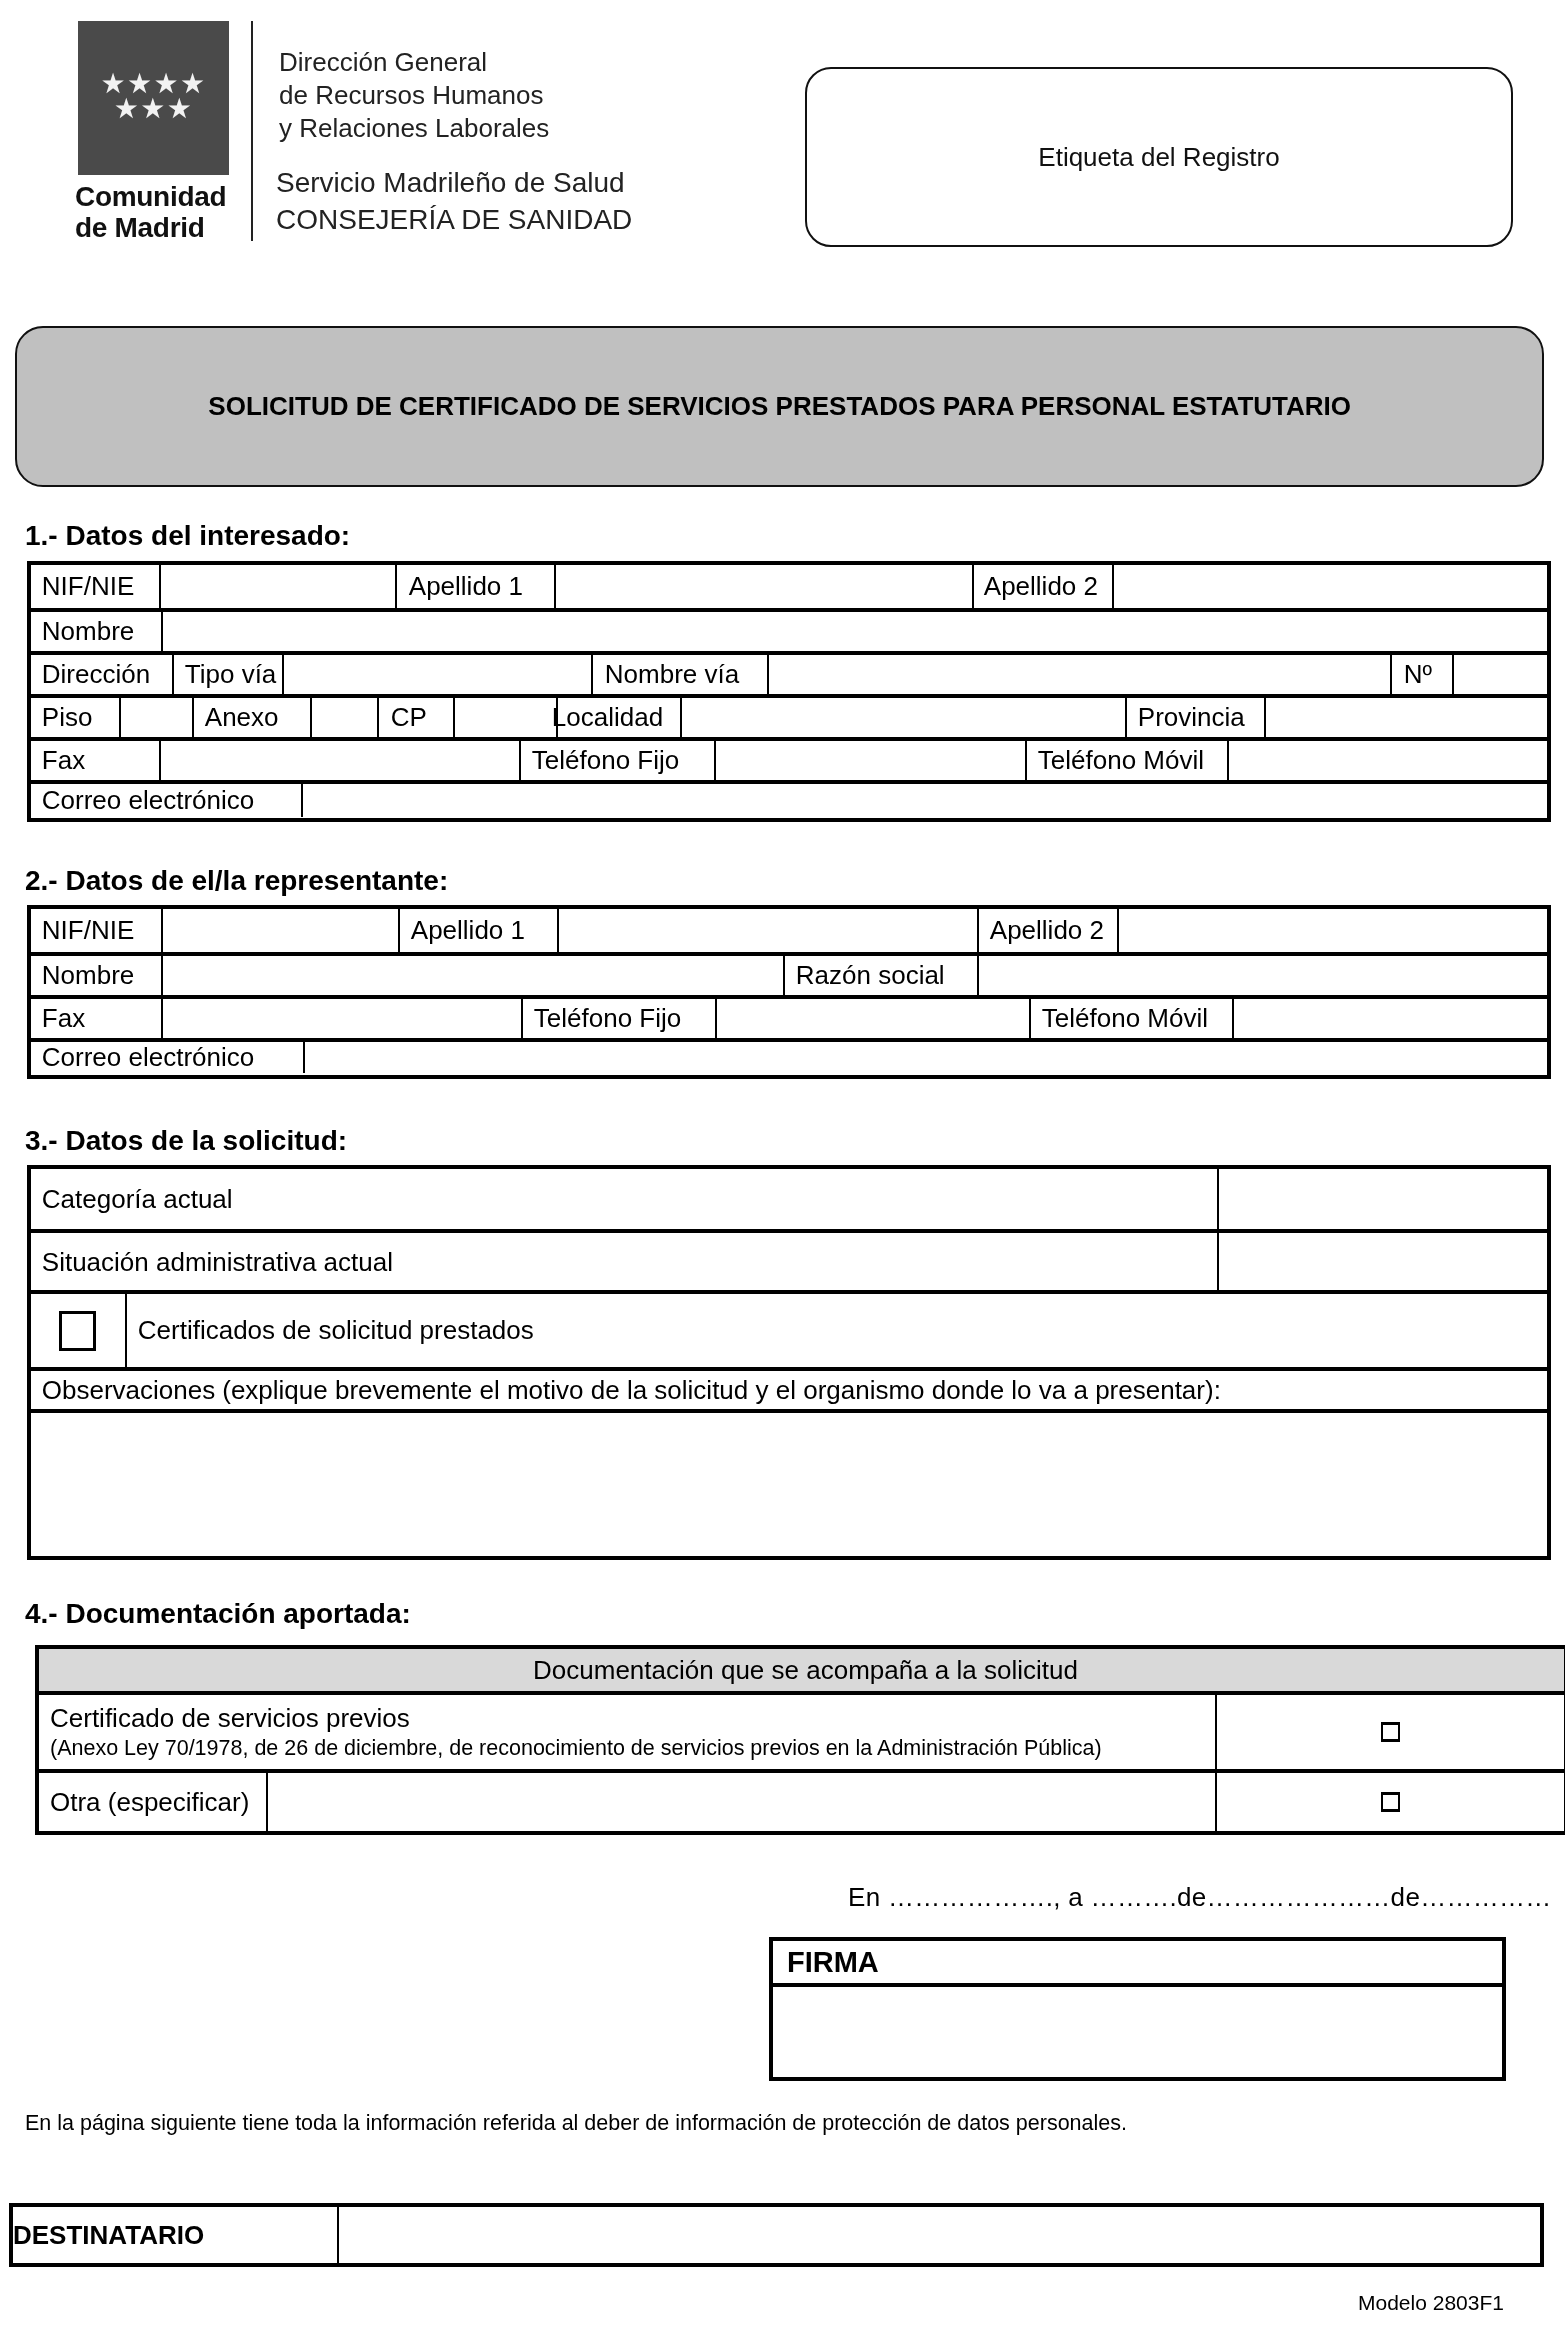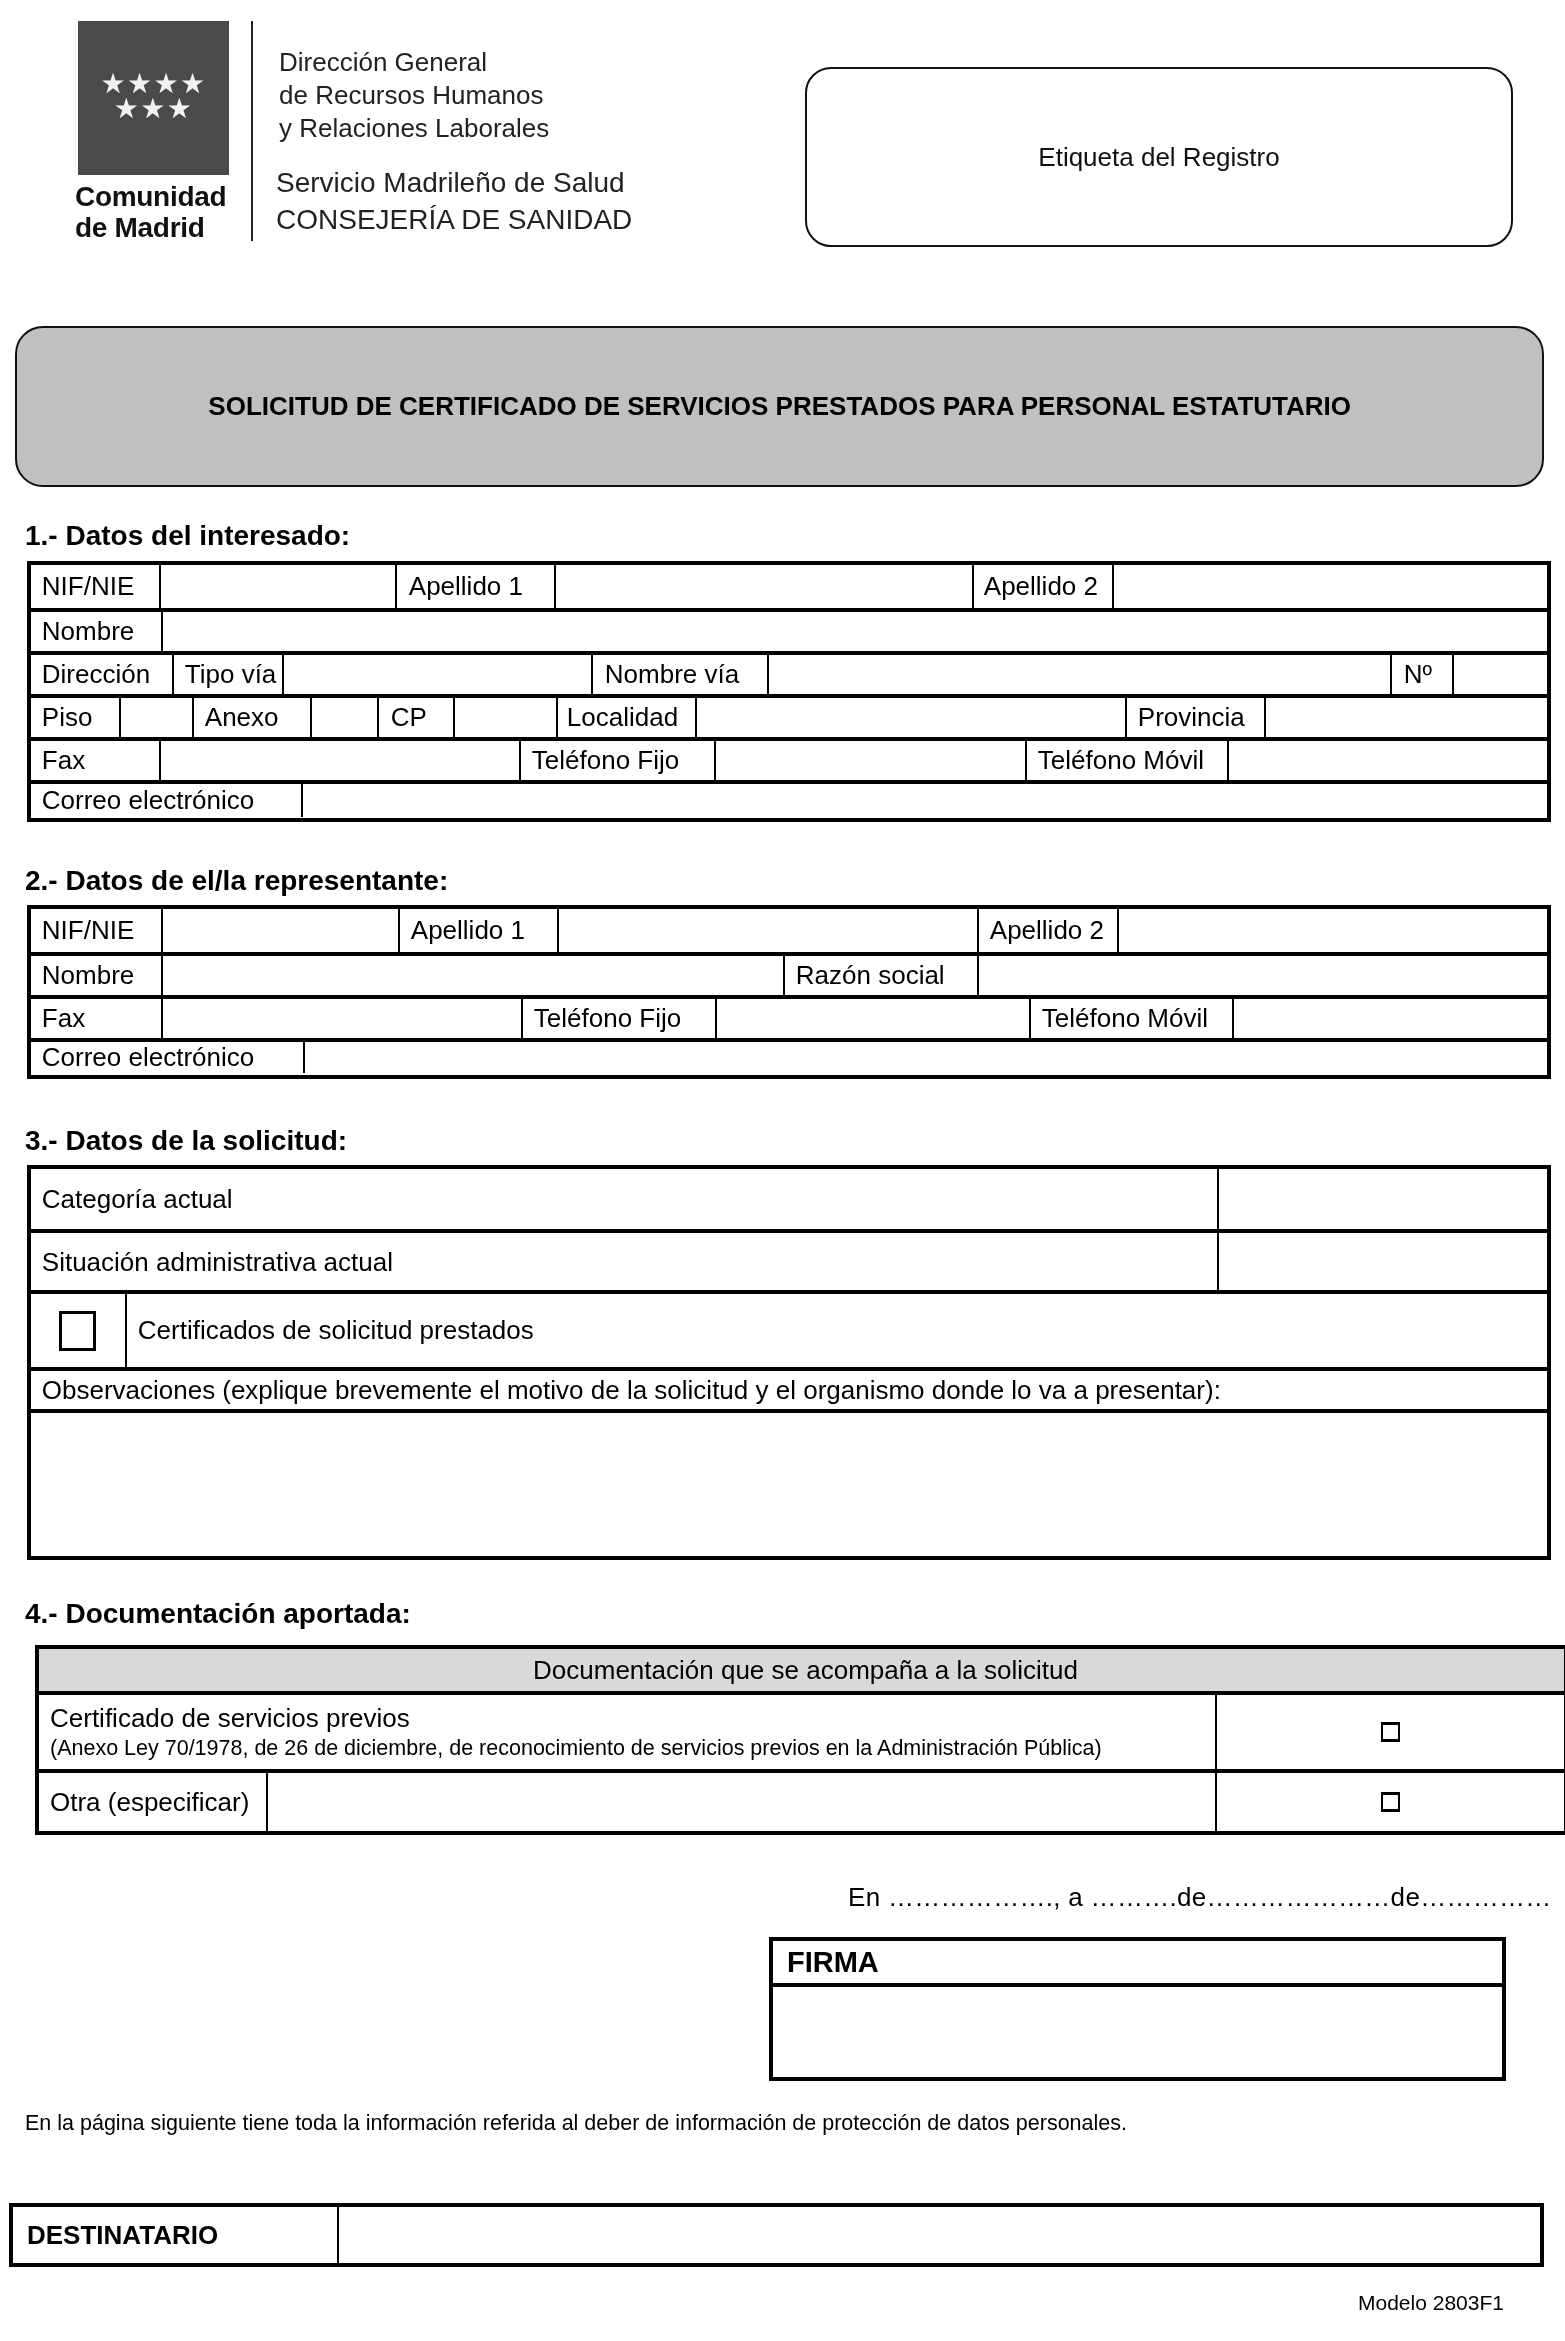--- a/index.html
+++ b/index.html
@@ -43,21 +43,21 @@
 
   .checkbox { border: 3.5px solid #000; box-sizing: border-box; background: #fff; }
   .small-box { width: 19.4px; height: 19.4px; border: 2.1px solid #000; box-sizing: border-box; border-bottom-width: 3.5px; border-top-width: 3.5px; }
 
   .date-line { left: 848px; top: 1882px; font-size: 26px; letter-spacing: 0.3px; }
   .firma { left: 769px; top: 1937px; width: 737px; height: 144px; border: 4.9px solid #000; box-sizing: border-box; }
   .firma-head { position: absolute; left: 0; right: 0; top: 0; height: 42px; border-bottom: 4.2px solid #000; font-weight: bold; font-size: 29px; padding-left: 14px; line-height: 42px; }
 
   .footer-note { left: 25px; top: 2111px; font-size: 21.5px; }
   .dest { left: 9px; top: 2203px; width: 1535px; height: 64px; border: 4.9px solid #000; box-sizing: border-box; }
-  .dest-label { position: absolute; left: 0; top: 0; bottom: 0; width: 326px; border-right: 2.1px solid #000; display: flex; align-items: center; padding-left: 14px; box-sizing: border-box; font-weight: bold; font-size: 26px; }
+  .dest-label { position: absolute; left: 0; top: 0; bottom: 0; width: 326px; border-right: 2.1px solid #000; display: flex; align-items: center; box-sizing: border-box; font-weight: bold; font-size: 26px; }
   .model { left: 1358px; top: 2291px; font-size: 21px; }
 </style>
 </head>
 <body>
 
 <div class="abs logo-box">
   <div class="stars">
     <div>★★★★</div>
     <div>★★★</div>
   </div>
@@ -111,21 +111,21 @@
     <div class="cell field" style="left:1423px; right:0"></div>
   </div>
 
   <div class="row" style="top:129px; height:43px">
     <div class="cell vr" style="left:0; width:90px">Piso</div>
     <div class="cell vr field" style="left:90px; width:73px"></div>
     <div class="cell vr" style="left:163px; width:118px">Anexo</div>
     <div class="cell vr field" style="left:281px; width:67px"></div>
     <div class="cell vr" style="left:349px; width:75px">CP</div>
     <div class="cell vr field" style="left:423px; width:104px"></div>
-    <div class="cell vr" style="left:525px; width:141px">Localidad</div>
+    <div class="cell vr" style="left:510px; width:141px">Localidad</div>
     <div class="cell vr field" style="left:668px; width:428px"></div>
     <div class="cell vr" style="left:1096px; width:139px">Provincia</div>
     <div class="cell field" style="left:1235px; right:0"></div>
   </div>
 
   <div class="row" style="top:172px; height:43px">
     <div class="cell vr" style="left:0; width:130px">Fax</div>
     <div class="cell vr field" style="left:130px; width:360px"></div>
     <div class="cell vr" style="left:490px; width:195px">Teléfono Fijo</div>
     <div class="cell vr field" style="left:685px; width:311px"></div>

